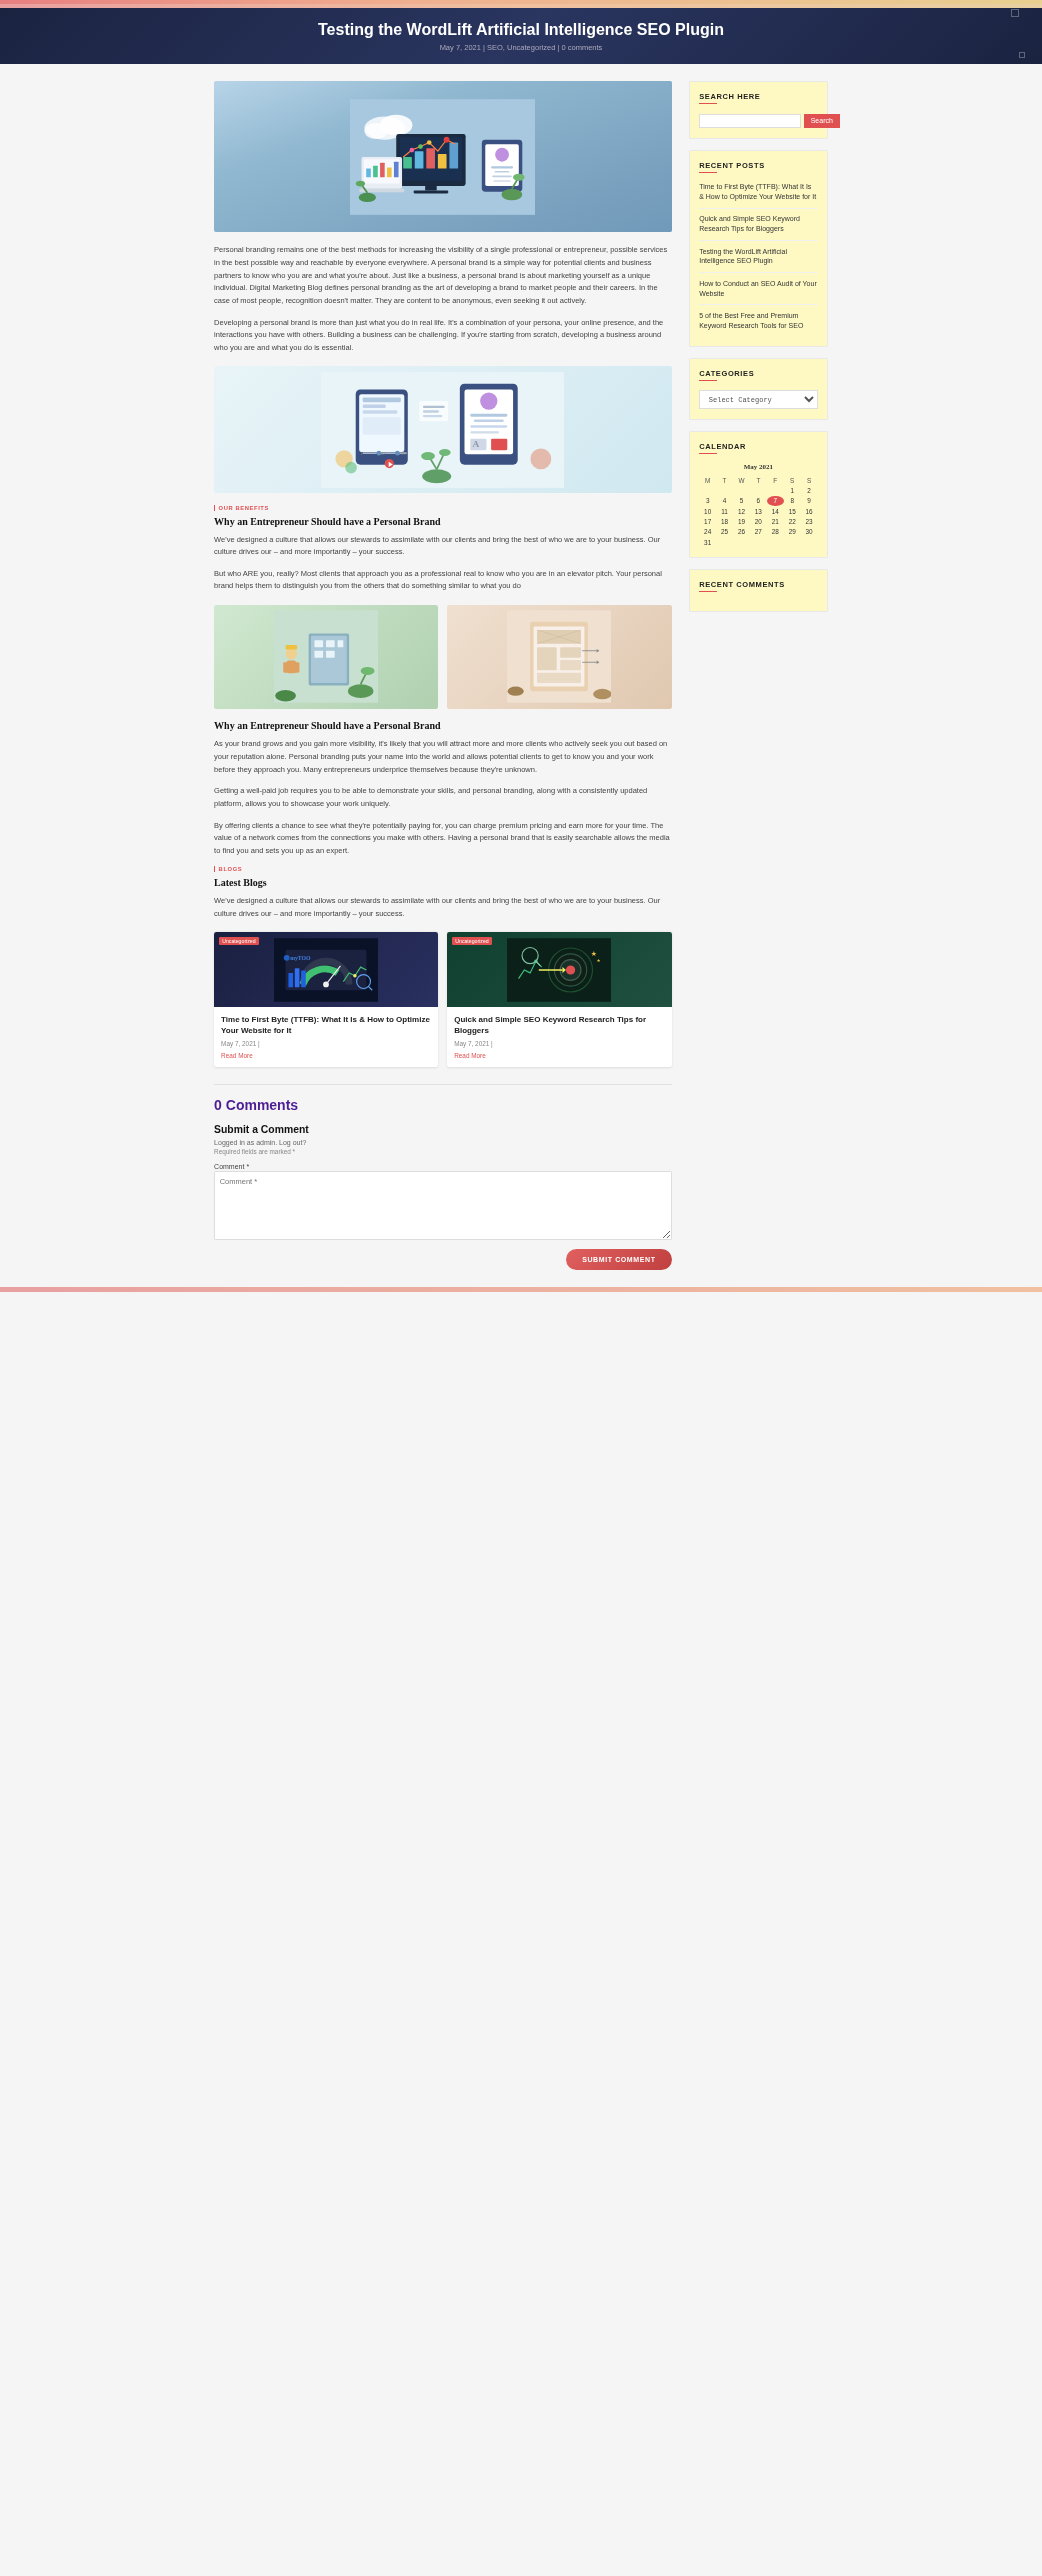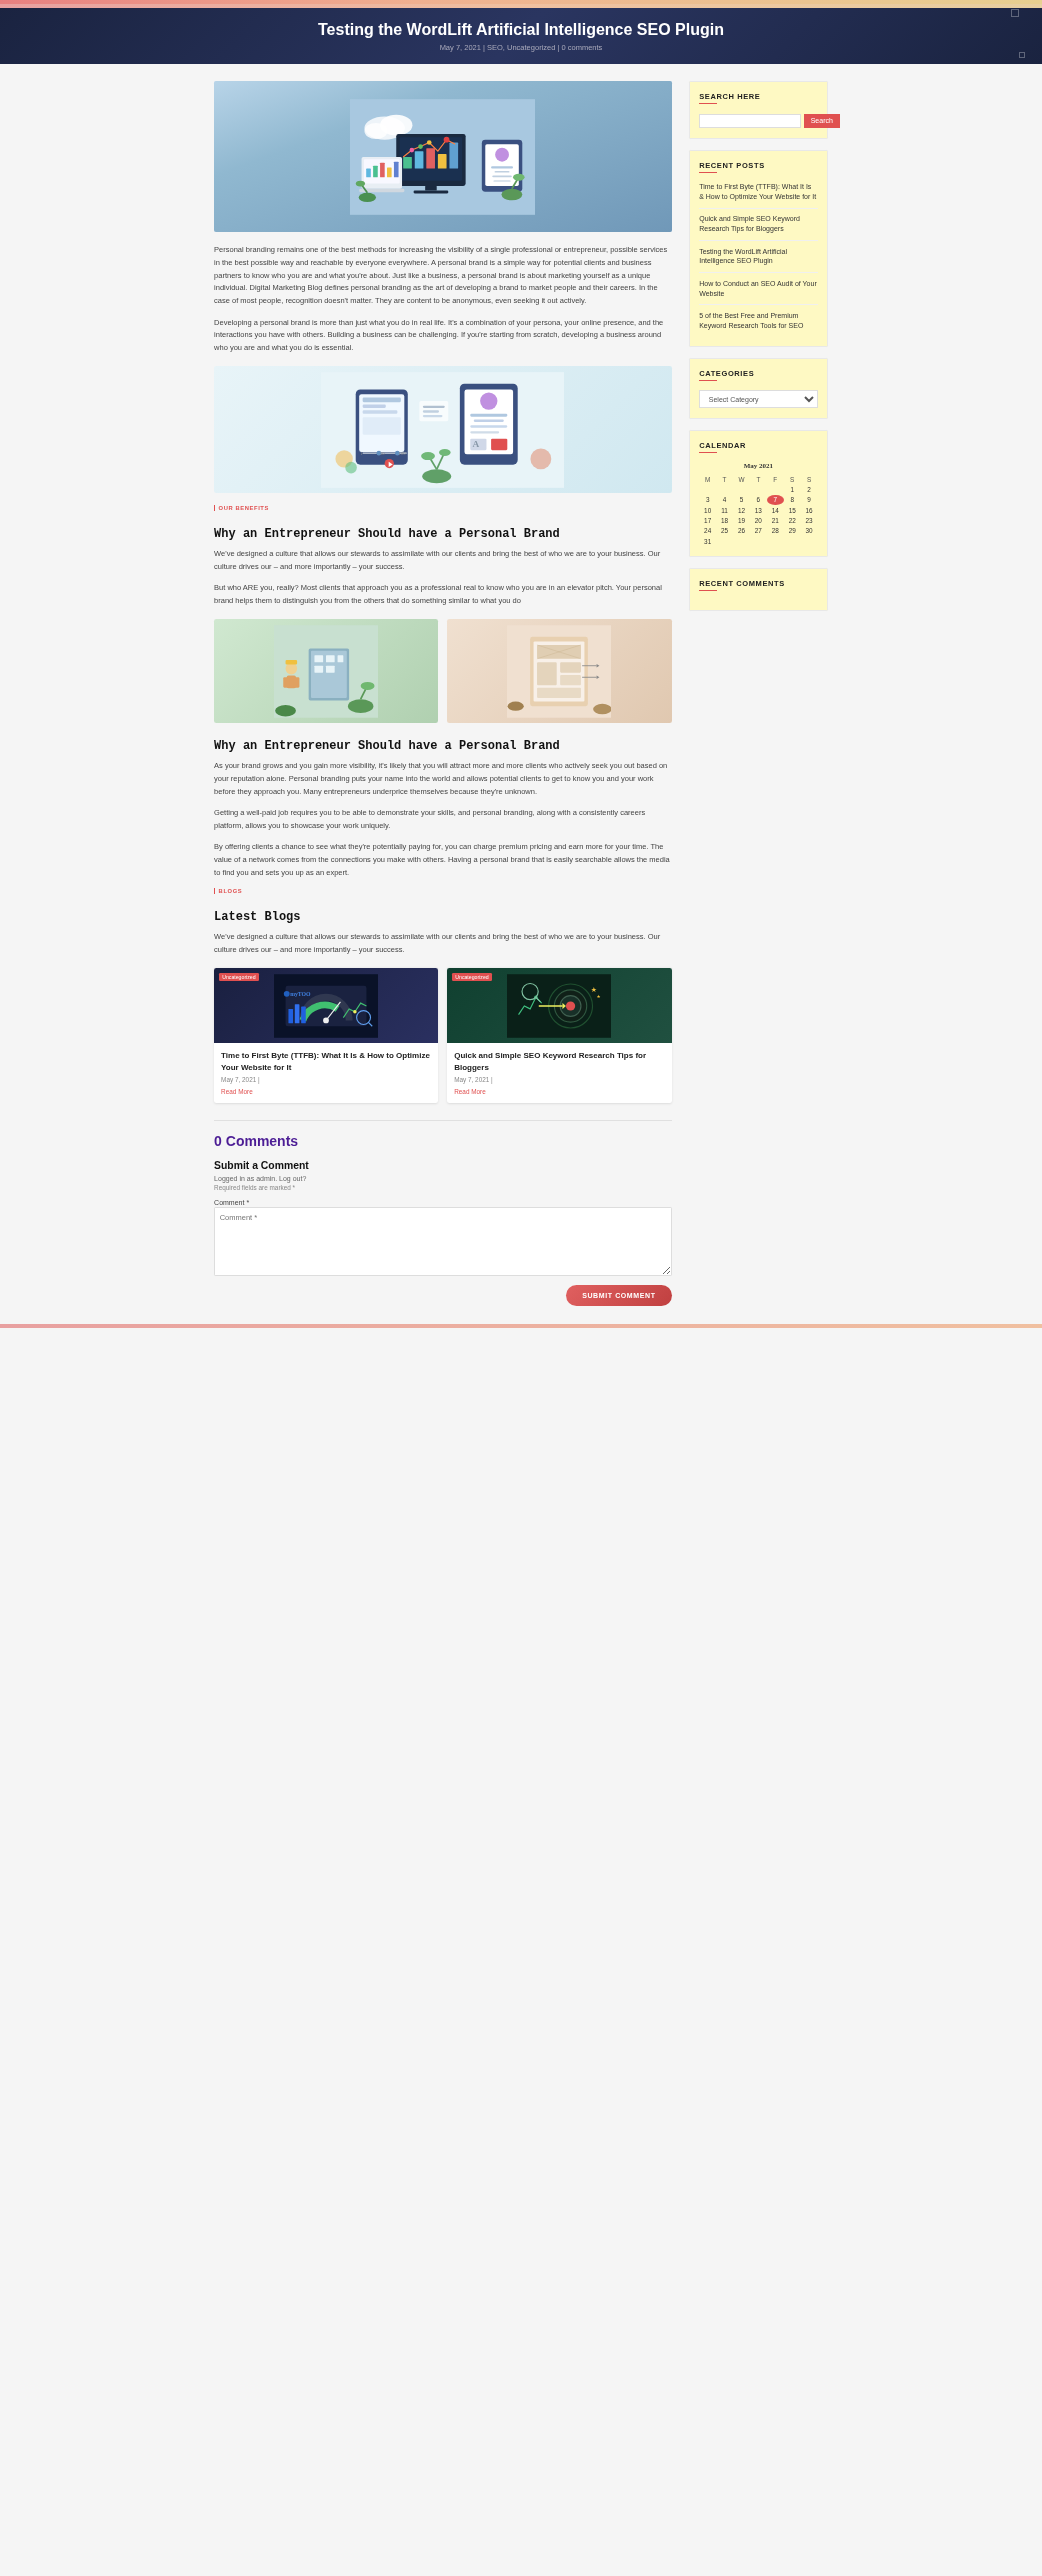--- a/index.html
+++ b/index.html
@@ -94,26 +94,25 @@
       font-weight: bold;
       letter-spacing: 0.6px;
       color: #e05050;
       text-transform: uppercase;
       border-left: 1.7px solid #e05050;
       padding-left: 3.5px;
       margin-bottom: 4.6px;
       font-family: Arial, sans-serif;
     }
     .section-title {
-      font-size: 12px;
+      font-size: 10px;
       font-weight: bold;
       color: #111;
       margin-bottom: 7px;
-      font-family: Liberation Mono, monospace;
-      margin-top: 16px;
+      font-family: Liberation Serif, serif;
     }
 
     
     .quote-block {
       border: 0.6px solid #e0e0e0;
       padding: 10.4px 11.6px;
       margin: 11.6px 0;
       background: #fff;
       border-radius: 1.2px;
     }
@@ -341,21 +340,21 @@
       font-family: Arial, sans-serif;
       display: block;
     }
 
     
     .categories-select {
       width: 100%;
       border: 0.6px solid #ddd;
       padding: 3.5px 4.6px;
       font-size: 7px;
-      font-family: Liberation Sans, sans-serif;
+      font-family: Liberation Mono, monospace;
       outline: none;
       color: #555;
       background: #fff;
     }
 
     
     .calendar-table {
       width: 100%;
       border-collapse: collapse;
       font-size: 6.4px;
@@ -595,21 +594,21 @@
           <polygon points="155,67 160,70 155,73" fill="#888"></polygon>
           <line x1="130" y1="90" x2="155" y2="90" stroke="#888" stroke-width="1.5"></line>
           <polygon points="155,87 160,90 155,93" fill="#888"></polygon>
         </svg>
       </div>
     </div>
 
     <div>
       <h2 class="section-title">Why an Entrepreneur Should have a Personal Brand</h2>
       <p class="article-text">As your brand grows and you gain more visibility, it's likely that you will attract more and more clients who actively seek you out based on your reputation alone. Personal branding puts your name into the world and allows potential clients to get to know you and your work before they approach you. Many entrepreneurs underprice themselves because they're unknown.</p>
-      <p class="article-text">Getting a well-paid job requires you to be able to demonstrate your skills, and personal branding, along with a consistently careers platform, allows you to showcase your work uniquely.</p>
+      <p class="article-text">Getting a well-paid job requires you to be able to demonstrate your skills, and personal branding, along with a consistently updated platform, allows you to showcase your work uniquely.</p>
       <p class="article-text">By offering clients a chance to see what they're potentially paying for, you can charge premium pricing and earn more for your time. The value of a network comes from the connections you make with others. Having a personal brand that is easily searchable allows the media to find you and sets you up as an expert.</p>
     </div>
 
     <div>
       <p class="section-tag">BLOGS</p>
       <h2 class="section-title">Latest Blogs</h2>
       <p class="article-text">We've designed a culture that allows our stewards to assimilate with our clients and bring the best of who we are to your business. Our culture drives our – and more importantly – your success.</p>
     </div>
 
     <div class="blog-cards">

